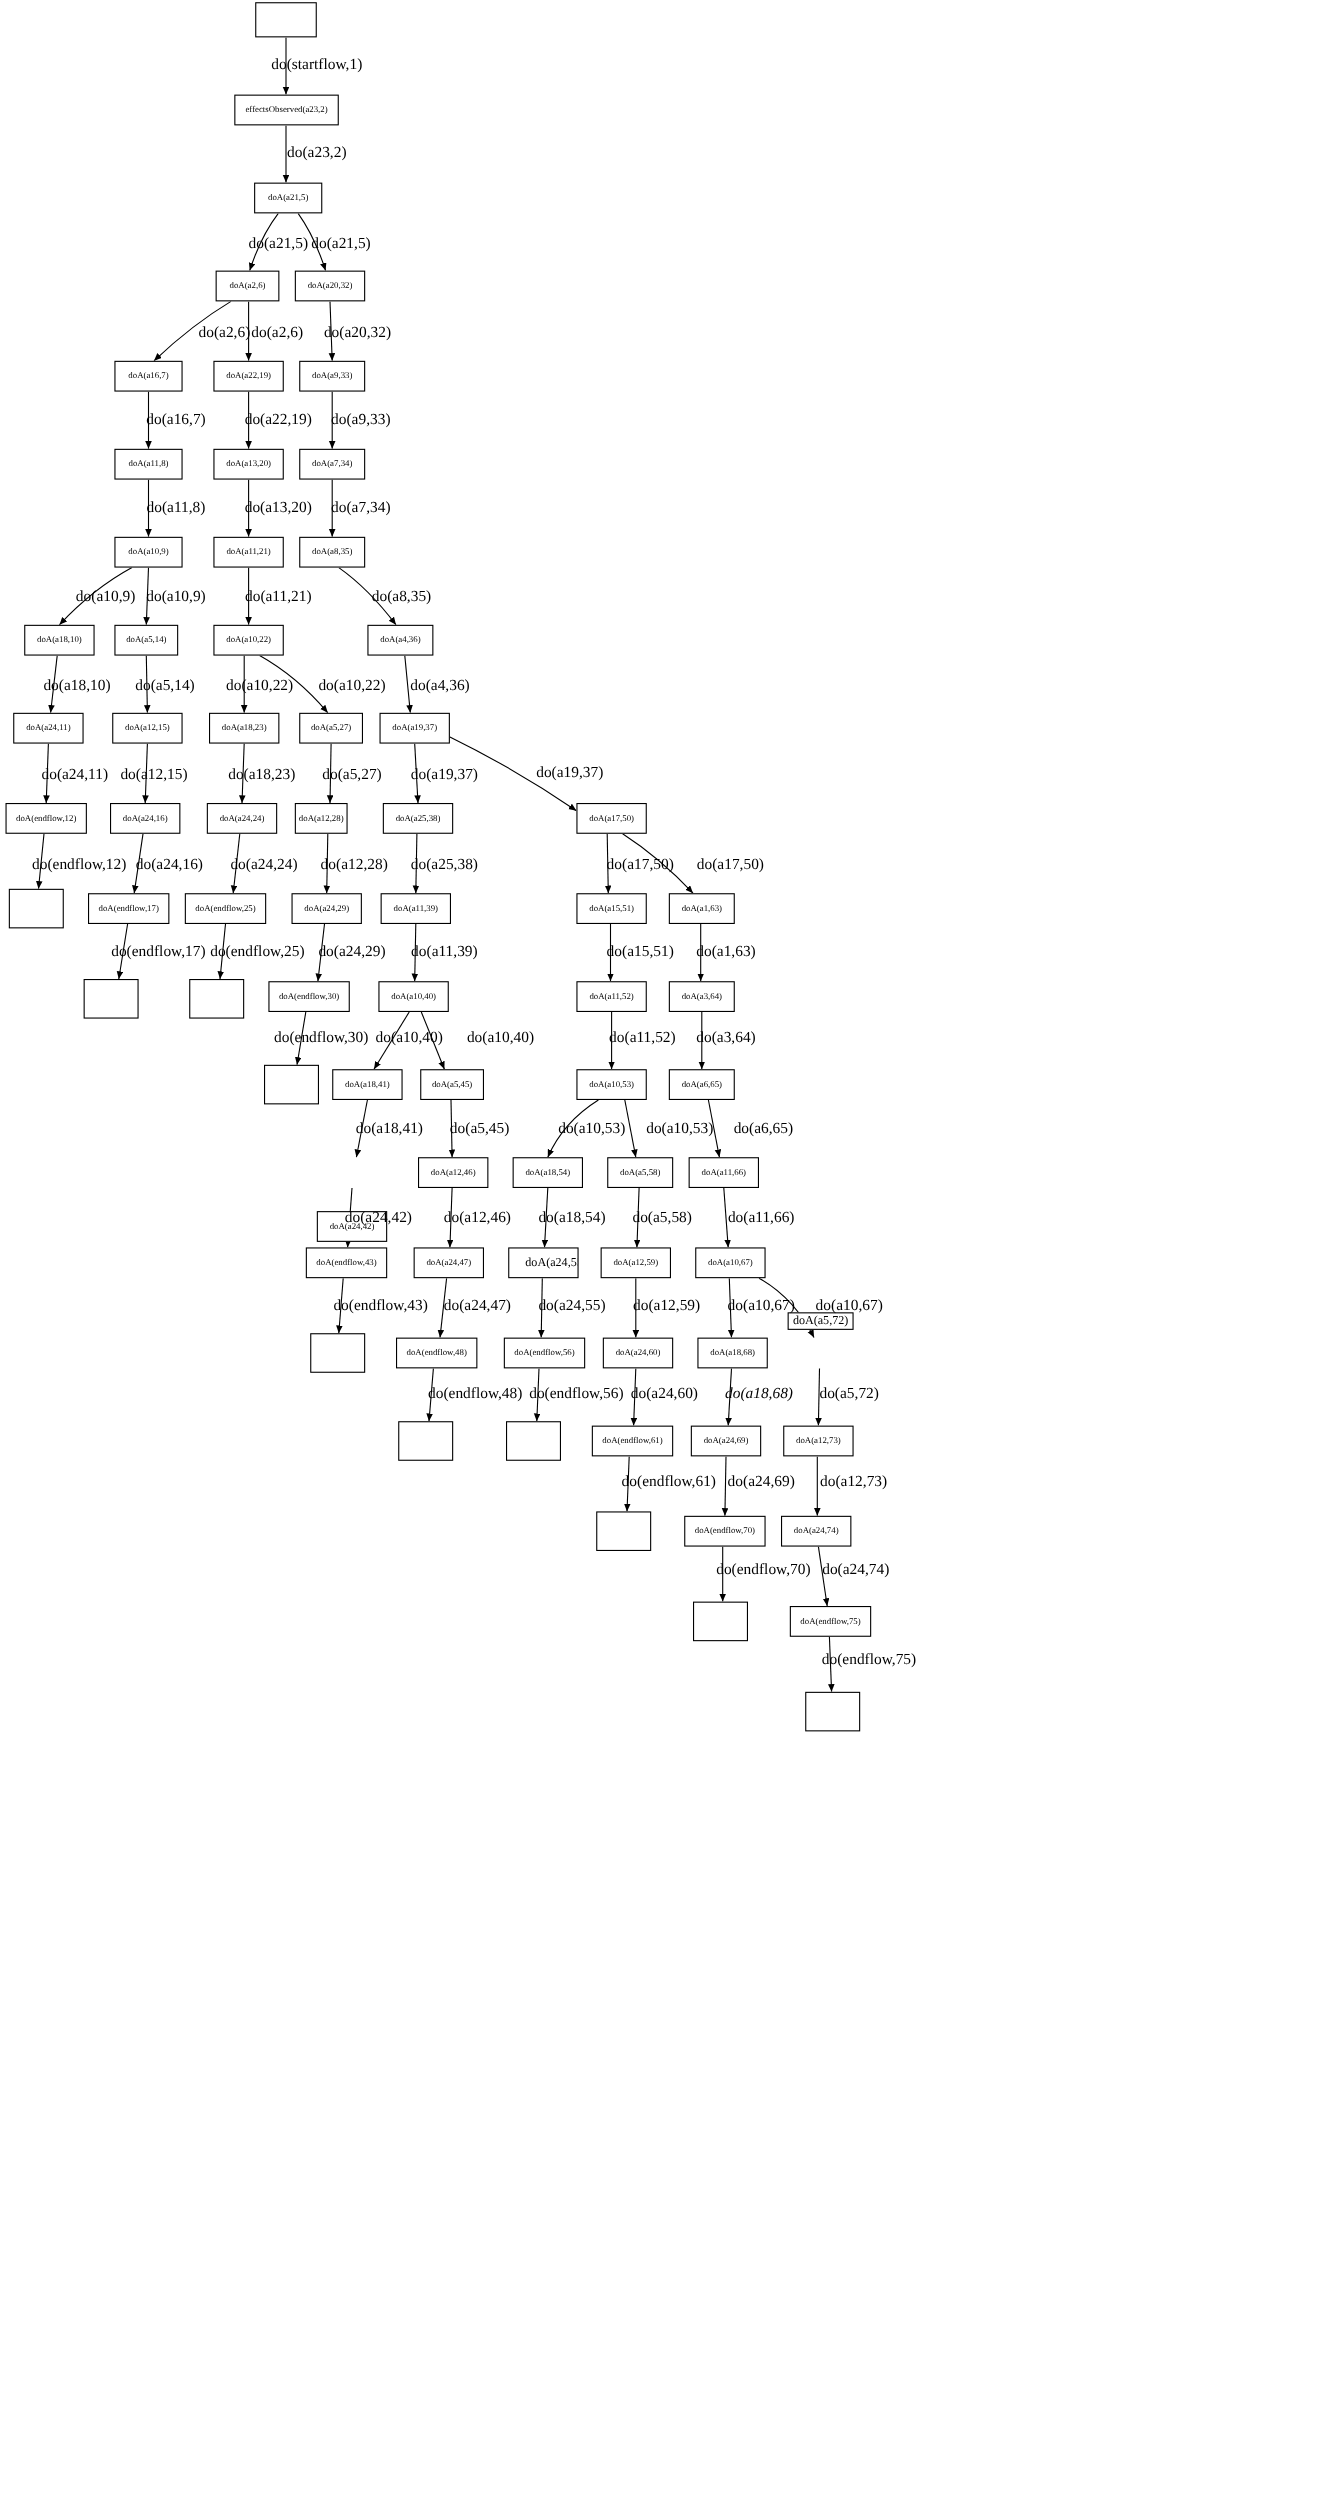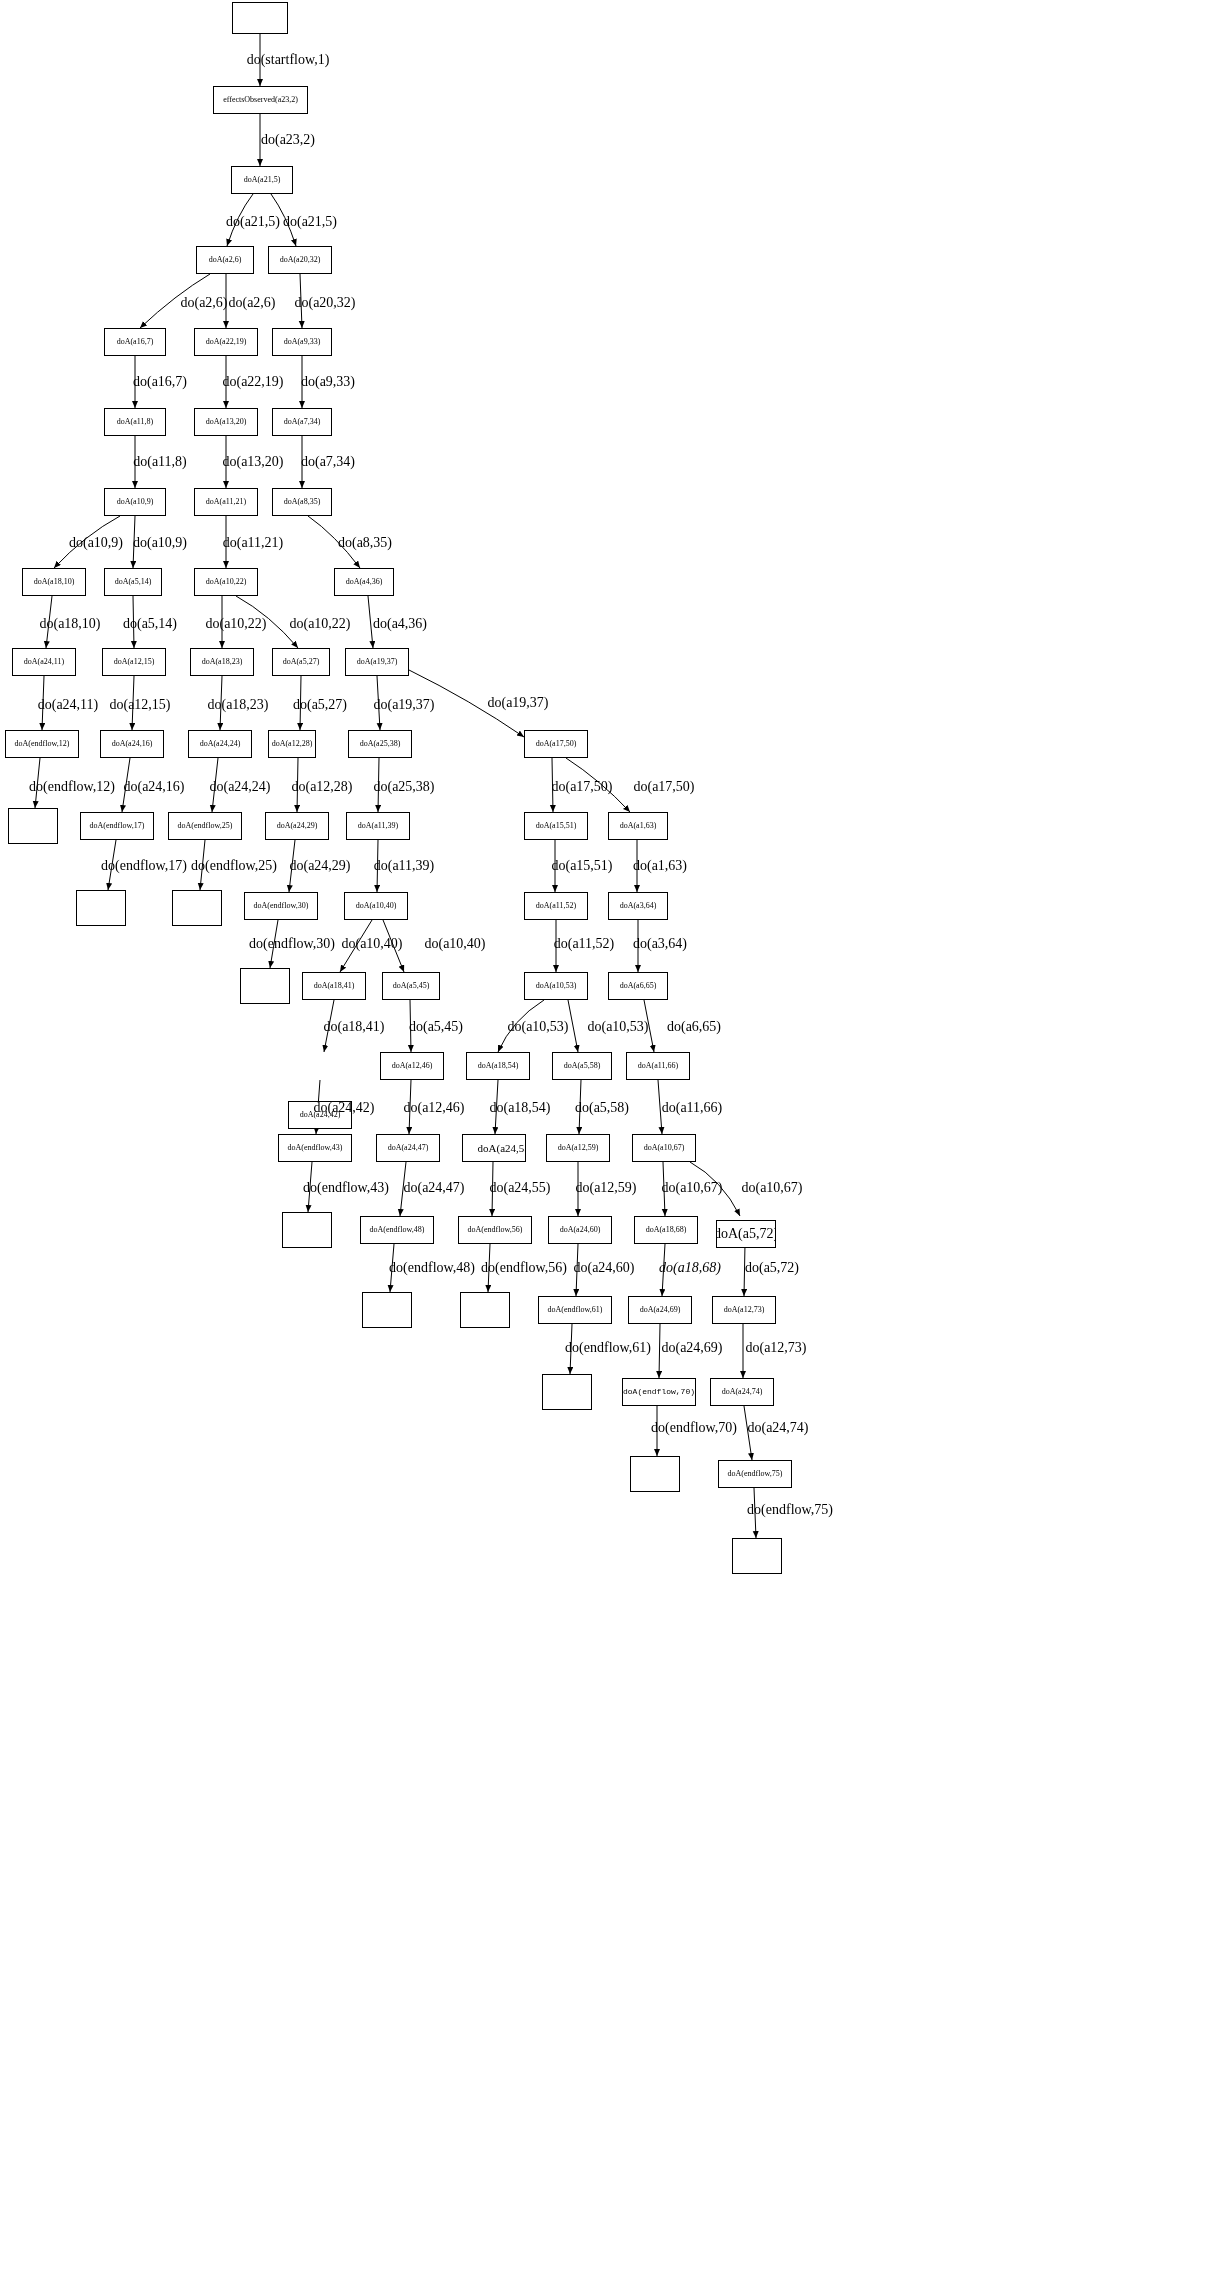--- a/index.html
+++ b/index.html
@@ -188,28 +188,28 @@
       <div class="node" style="left: 278px; top: 1134px; width: 74px; height: 28px; font-size: 8px;">doA(endflow,43)</div>
       <div class="node" style="left: 376px; top: 1134px; width: 64px; height: 28px; font-size: 8px;">doA(a24,47)</div>
       <div class="node" style="left: 462px; top: 1134px; width: 64px; height: 28px; font-size: 11px; padding-left: 23px;">doA(a24,55)</div>
       <div class="node" style="left: 546px; top: 1134px; width: 64px; height: 28px; font-size: 8px;">doA(a12,59)</div>
       <div class="node" style="left: 632px; top: 1134px; width: 64px; height: 28px; font-size: 8px;">doA(a10,67)</div>
       <div class="node" style="left: 282px; top: 1212px; width: 50px; height: 36px; font-size: 11px;"></div>
       <div class="node" style="left: 360px; top: 1216px; width: 74px; height: 28px; font-size: 8px;">doA(endflow,48)</div>
       <div class="node" style="left: 458px; top: 1216px; width: 74px; height: 28px; font-size: 8px;">doA(endflow,56)</div>
       <div class="node" style="left: 548px; top: 1216px; width: 64px; height: 28px; font-size: 8px;">doA(a24,60)</div>
       <div class="node" style="left: 634px; top: 1216px; width: 64px; height: 28px; font-size: 8px;">doA(a18,68)</div>
-      <div class="node" style="left: 716px; top: 1220px; width: 60px; height: 28px; font-size: 14px;">doA(a5,72)</div>
+      <div class="node" style="left: 716px; top: 1193px; width: 60px; height: 16px; font-size: 11px;">doA(a5,72)</div>
       <div class="node" style="left: 362px; top: 1292px; width: 50px; height: 36px; font-size: 11px;"></div>
       <div class="node" style="left: 460px; top: 1292px; width: 50px; height: 36px; font-size: 11px;"></div>
       <div class="node" style="left: 538px; top: 1296px; width: 74px; height: 28px; font-size: 8px;">doA(endflow,61)</div>
       <div class="node" style="left: 628px; top: 1296px; width: 64px; height: 28px; font-size: 8px;">doA(a24,69)</div>
       <div class="node" style="left: 712px; top: 1296px; width: 64px; height: 28px; font-size: 8px;">doA(a12,73)</div>
       <div class="node" style="left: 542px; top: 1374px; width: 50px; height: 36px; font-size: 11px;"></div>
-      <div class="node" style="left: 622px; top: 1378px; width: 74px; height: 28px; font-size: 8px; font-family: Liberation Mono, monospace;">doA(endflow,70)</div>
+      <div class="node" style="left: 622px; top: 1378px; width: 74px; height: 28px; font-size: 8px;">doA(endflow,70)</div>
       <div class="node" style="left: 710px; top: 1378px; width: 64px; height: 28px; font-size: 8px;">doA(a24,74)</div>
       <div class="node" style="left: 630px; top: 1456px; width: 50px; height: 36px; font-size: 11px;"></div>
       <div class="node" style="left: 718px; top: 1460px; width: 74px; height: 28px; font-size: 8px;">doA(endflow,75)</div>
       <div class="node" style="left: 732px; top: 1538px; width: 50px; height: 36px; font-size: 11px;"></div>
     </div>
   <div id="labels-group">
       <div class="edge-label" style="left: 288px; top: 60px;">do(startflow,1)</div>
       <div class="edge-label" style="left: 288px; top: 140px;">do(a23,2)</div>
       <div class="edge-label" style="left: 253px; top: 222px;">do(a21,5)</div>
       <div class="edge-label" style="left: 310px; top: 222px;">do(a21,5)</div>

